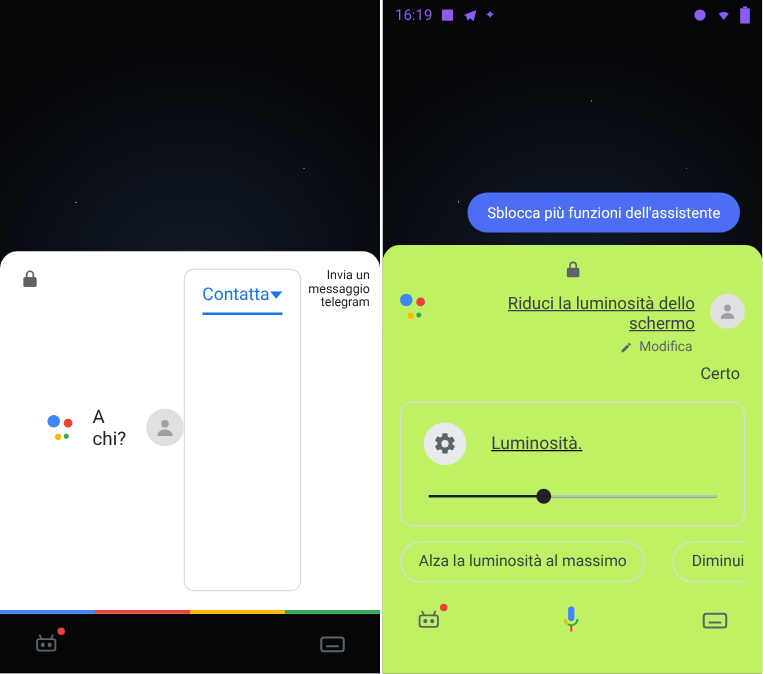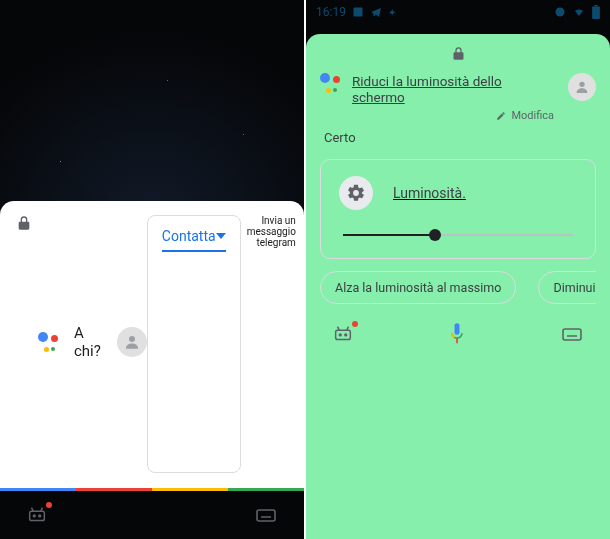--- a/index.html
+++ b/index.html
@@ -10,21 +10,21 @@
   .sky::after { content:""; position:absolute; inset:0; background-image:
      radial-gradient(1px 1px at 20% 30%, #888 50%, transparent 51%),
      radial-gradient(1px 1px at 60% 50%, #777 50%, transparent 51%),
      radial-gradient(1px 1px at 80% 25%, #666 50%, transparent 51%),
      radial-gradient(1px 1px at 40% 60%, #777 50%, transparent 51%),
      radial-gradient(1px 1px at 70% 70%, #666 50%, transparent 51%),
      radial-gradient(1px 1px at 25% 80%, #555 50%, transparent 51%),
      radial-gradient(1px 1px at 10% 55%, #666 50%, transparent 51%),
      radial-gradient(1px 1px at 55% 15%, #666 50%, transparent 51%);
   }
-  .statusbar { position: relative; height: 22px; color:#0c4a6e; font-size:12px; display:flex; align-items:center; justify-content:space-between; padding:12px 10px; }
+  .statusbar { position: relative; height: 22px; color:#8b5cf6; font-size:12px; display:flex; align-items:center; justify-content:space-between; padding:12px 10px; }
   .statusbar .ic { display:flex; gap:6px; align-items:center; }
   .panel { position: relative; background:#fff; border-radius: 14px 14px 0 0; margin-top:auto; display:flex; flex-direction:row; padding: 14px 16px 0; }
   .lock-row { display:flex; justify-content:center; margin-bottom:18px; color:#5f6368; }
   .assist-logo { display:inline-flex; width:20px; height:20px; position:relative; }
   .assist-logo span { position:absolute; border-radius:50%; }
   .assist-logo .b { width:10px; height:10px; background:#4285F4; left:0; top:0; }
   .assist-logo .r { width:7px; height:7px; background:#EA4335; right:0; top:3px; }
   .assist-logo .y { width:5px; height:5px; background:#FBBC05; left:6px; bottom:0; }
   .assist-logo .g { width:4px; height:4px; background:#34A853; right:3px; bottom:1px; }
   .prompt-row { display:flex; align-items:center; gap:16px; margin-left:6px; margin-bottom:22px; }
@@ -36,21 +36,21 @@
   .sub-action { text-align:right; font-size:10px; color:#202124; margin:0 6px 26px; }
   .spacer { flex:1; }
   .bottombar { position:relative; height:48px; display:flex; align-items:center; justify-content:space-between; padding:0 26px; }
   .rainbow { position:absolute; top:-3px; left:0; right:0; height:3px; background: linear-gradient(90deg,#4285F4 0 25%,#EA4335 0 50%,#FBBC05 0 75%,#34A853 0 100%); }
   .kb-btn, .explore-btn { color:#5f6368; position:relative; }
   .dot { position:absolute; top:-2px; right:-4px; width:6px; height:6px; border-radius:50%; background:#EA4335; }
   .mic { width:36px; height:36px; display:flex; align-items:center; justify-content:center; }
   
   .pill { background:#4c6ef5; color:#fff; font-size:12px; padding:9px 16px; border-radius:20px; white-space:nowrap; }
   .pill-row { position:relative; display:flex; justify-content:center; margin-top:130px; margin-left:50px; }
-  .panel2 { position:relative; background:#86efac; border-radius:14px 14px 0 0; margin-top:10px; flex:1; display:flex; flex-direction:column; padding:12px 14px 0; }
+  .panel2 { position:relative; background:#bef264; border-radius:14px 14px 0 0; margin-top:10px; flex:1; display:flex; flex-direction:column; padding:12px 14px 0;text-align:right; }
   .q-row { display:flex; align-items:flex-start; gap:12px; margin-bottom:4px; }
   .q-text { flex:1; text-decoration:underline; font-size:13.5px; color:#3c4043; }
   .edit-row { display:flex; justify-content:flex-end; align-items:center; gap:5px; font-size:11px; color:#5f6368; margin-right:42px; margin-bottom:8px; }
   .reply { font-size:13px; color:#3c4043; margin:0 4px 14px; }
   .card { border:1px solid #dadce0; border-radius:10px; padding:16px 18px 22px; margin-bottom:12px; }
   .card-top { display:flex; align-items:center; gap:20px; margin-bottom:24px;text-decoration:underline; }
   .gear { width:34px; height:34px; border-radius:50%; background:#e8eaed; display:flex; align-items:center; justify-content:center; color:#5f6368; }
   .slider { position:relative; height:2px; background:#202124; margin:0 4px; }
   .slider::before { content:""; position:absolute; left:40%; right:0; top:0; height:2px; background:#bdc1c6; }
   .slider .knob { position:absolute; left:40%; top:-5px; width:12px; height:12px; border-radius:50%; background:#202124; transform:translateX(-50%); }
@@ -158,20 +158,23 @@
           </span>
         <span>
             <svg width="8" height="14" viewBox="0 0 10 18" fill="currentColor">
               <rect x="0" y="2" width="10" height="16" rx="1"></rect>
               <rect x="3" y="0" width="4" height="2"></rect>
             </svg>
           </span>
       </div>
     </div>
 
+    <div class="pill-row">
+      <div class="pill">Sblocca più funzioni dell'assistente</div>
+    </div>
 
     <div class="panel2">
       <div class="lock-row" style="margin-bottom:12px;">
         <span>
           <svg width="15" height="15" viewBox="0 0 24 24" fill="currentColor">
               <path d="M12 2a5 5 0 0 0-5 5v3H6a2 2 0 0 0-2 2v8a2 2 0 0 0 2 2h12a2 2 0 0 0 2-2v-8a2 2 0 0 0-2-2h-1V7a5 5 0 0 0-5-5zm-3 5a3 3 0 1 1 6 0v3H9V7z"></path>
             </svg>
         </span>
       </div>
 

